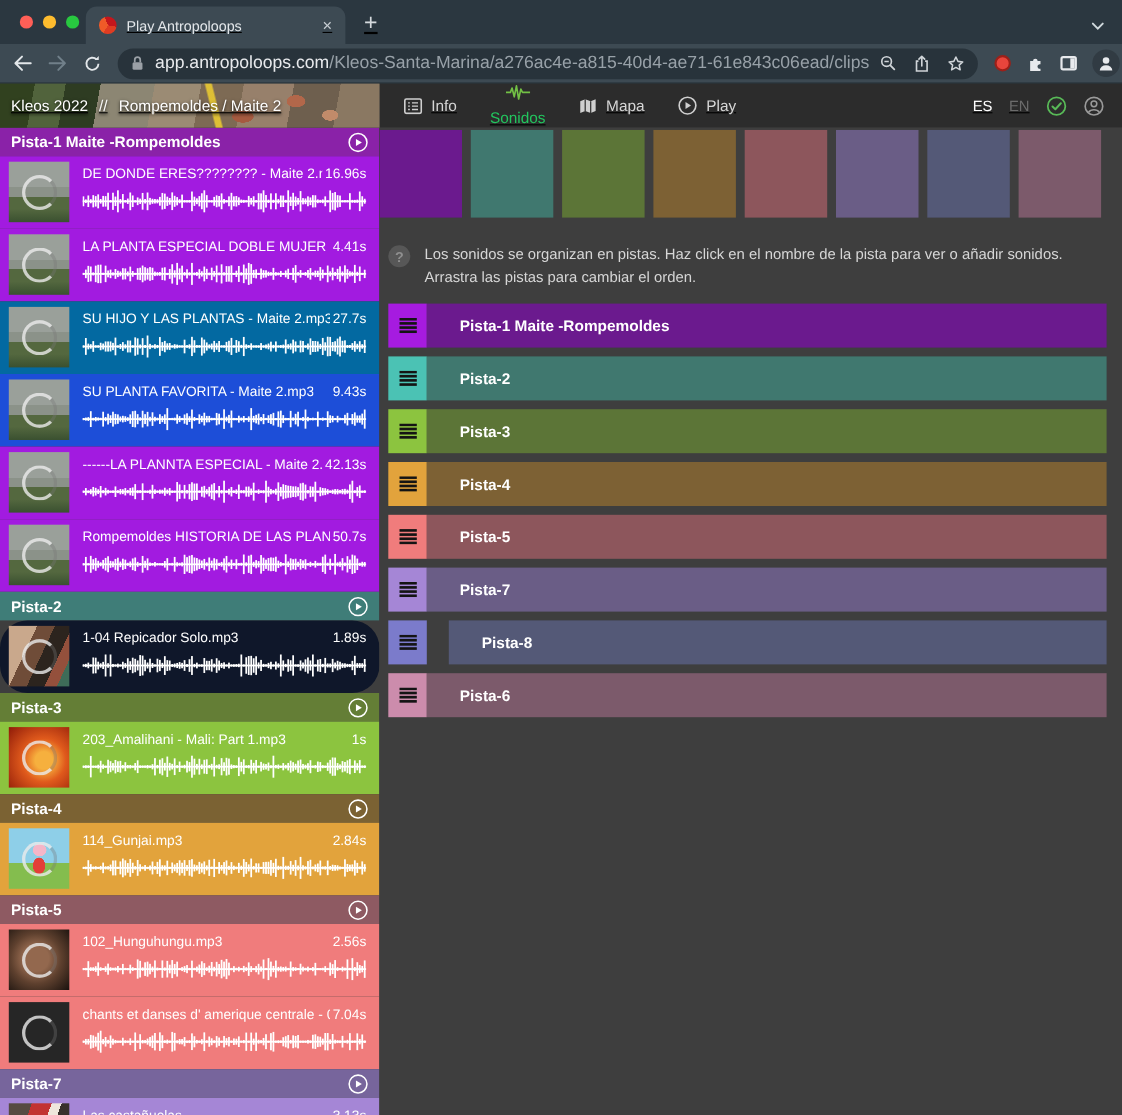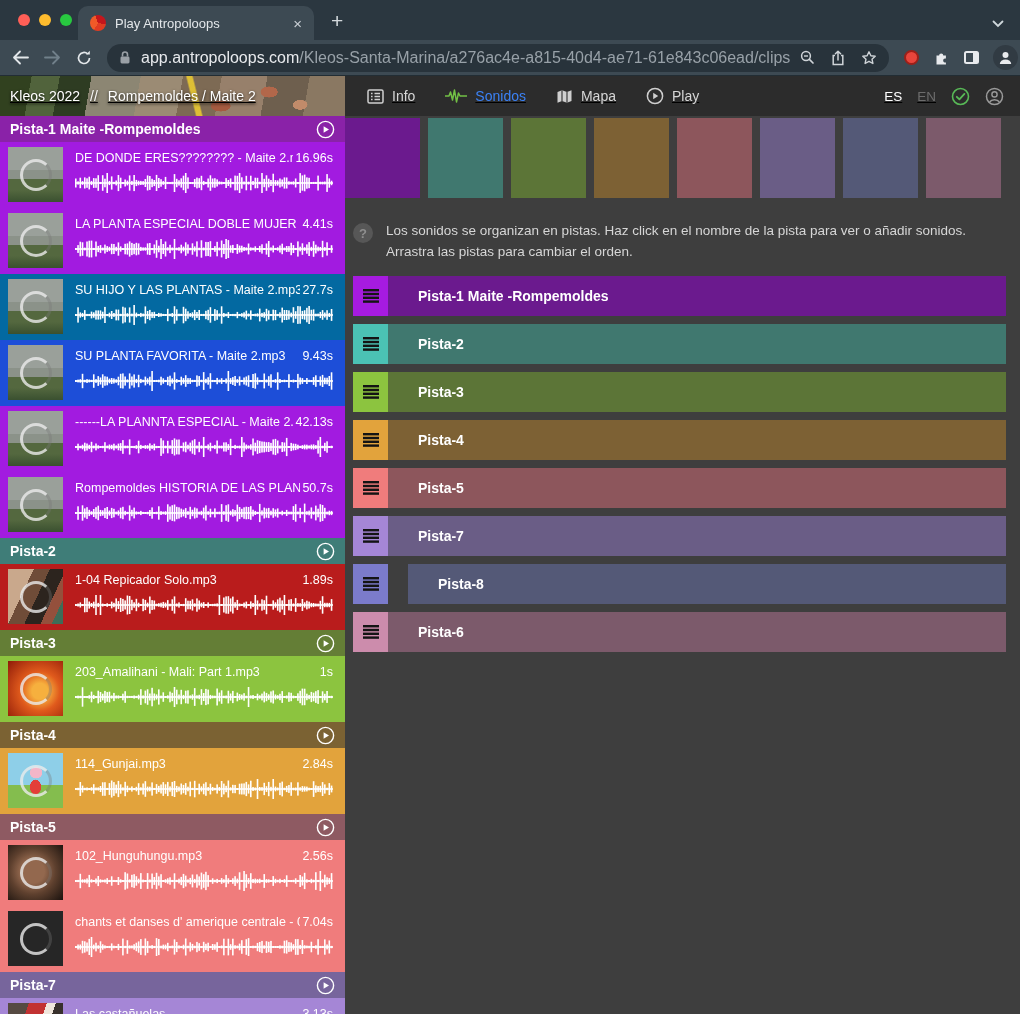--- a/index.html
+++ b/index.html
@@ -1,20 +1,20 @@
 <!DOCTYPE html>
 <html><head>
 <meta charset="utf-8">
 <style>
   * { box-sizing: border-box; margin: 0; padding: 0; }
   html,body { width:1020px; height:1014px; overflow:hidden; }
   body { font-family:"Liberation Sans","DejaVu Sans",sans-serif; background:#3e3e3e; position:relative; }
 
   
-  .tabstrip { height:40px; background:#2b3740; display:flex; align-items:flex-end; position:relative; }
+  .tabstrip { height:40px; background:#2b3740; display:flex; align-items:flex-end; position:relative;text-decoration:underline; }
   .traffic { position:absolute; top:14px; left:18px; display:flex; gap:9px; }
   .light { width:12px; height:12px; border-radius:50%; }
   .light.red { background:#ff5f57; } .light.yellow { background:#febc2e; } .light.green { background:#28c840; }
   .tab { height:34px; width:236px; margin-left:78px; background:#3d4a53; border-radius:10px 10px 0 0;
          display:flex; align-items:center; padding:0 12px; gap:9px; color:#e3e7ea; font-size:13px; }
   .favicon { width:16px; height:16px; border-radius:50%; flex:0 0 auto;
              background:conic-gradient(from 210deg,#f05a28 0 130deg,#c4161c 130deg 250deg,#e03c22 250deg); }
   .tab-title { flex:1; white-space:nowrap; overflow:hidden; }
   .tab-close { color:#c9cfd4; font-size:15px; cursor:default; }
   .newtab { color:#d4d9dd; font-size:21px; font-weight:300; margin:0 0 7px 17px; }
@@ -47,21 +47,21 @@
              radial-gradient(16px 9px at 64% 75%, #a55a40 0 60%, transparent 62%),
              radial-gradient(12px 8px at 87% 72%, #c18b6a 0 60%, transparent 62%),
              linear-gradient(76deg, transparent 55%, rgba(232,200,50,.9) 55.5% 56.8%, transparent 57.3%),
              linear-gradient(100deg,#31411f 0 9%, #51633c 9% 17%, #2e3c22 17% 26%, #8c8673 26% 40%,
                              #9b8b74 40% 52%, #7d6a54 52% 63%, #97806b 63% 76%, #6e5f4e 76% 88%, #8a7862 88%); }
   .crumb-text { position:relative; z-index:2; text-shadow:0 1px 3px rgba(0,0,0,.85); white-space:nowrap; }
   .crumb-sep { opacity:.95; margin:0 2px; }
   .appnav { flex:1; background:#2c2c2c; display:flex; align-items:center; gap:30px; padding:0 16px 0 22px;
             color:#d6d6d6; font-size:14px; }
   .navitem { display:flex; align-items:center; gap:8px; cursor:default; }
-  .navitem.active { color:#3b82f6; }
+  .navitem.active { color:#22c55e;flex-direction:column; }
   .appnav-right { margin-left:auto; display:flex; align-items:center; gap:15px; }
   .lang-active { color:#fff; font-size:13.5px; }
   .lang-idle { color:#6c6c6c; font-size:13.5px; }
 
   
   .content { display:flex; height:898px; }
 
   
   .sidebar { width:345px; flex:0 0 auto; overflow:hidden; background:#3e3e3e; }
   .track-header { height:26px; display:flex; align-items:center; padding:0 10px; color:#fff;
@@ -1032,21 +1032,21 @@
     <div class="track-header" style="background: rgb(63, 125, 120);">
       <span class="tname">Pista-2</span>
       <span class="tplay">
         <svg width="19" height="19" viewBox="0 0 19 19">
               <circle cx="9.5" cy="9.5" r="8.1" fill="none" stroke="#fff" stroke-width="1.4"></circle>
               <path d="M7.6 6.3 L13 9.5 L7.6 12.7 Z" fill="#fff"></path>
             </svg>
       </span>
     </div>
 
-  <div class="clip" style="background: #b91c1c;">
+  <div class="clip" style="background: #0f172a; border-radius: 25px;">
     <div class="thumb thumb-barber"></div>
     <div class="clip-main">
       <div class="clip-row1">
         <span class="clip-title">1-04 Repicador Solo.mp3</span>
         <span class="clip-dur">1.89s</span>
       </div>
       <svg class="wave" preserveAspectRatio="none" viewBox="0 0 100 22">
               <rect x="0.00%" y="10.0" width="0.62%" height="2.0" fill="#fff"></rect>
               <rect x="0.87%" y="9.5" width="0.62%" height="3.0" fill="#fff"></rect>
               <rect x="1.74%" y="8.4" width="0.62%" height="5.1" fill="#fff"></rect>

